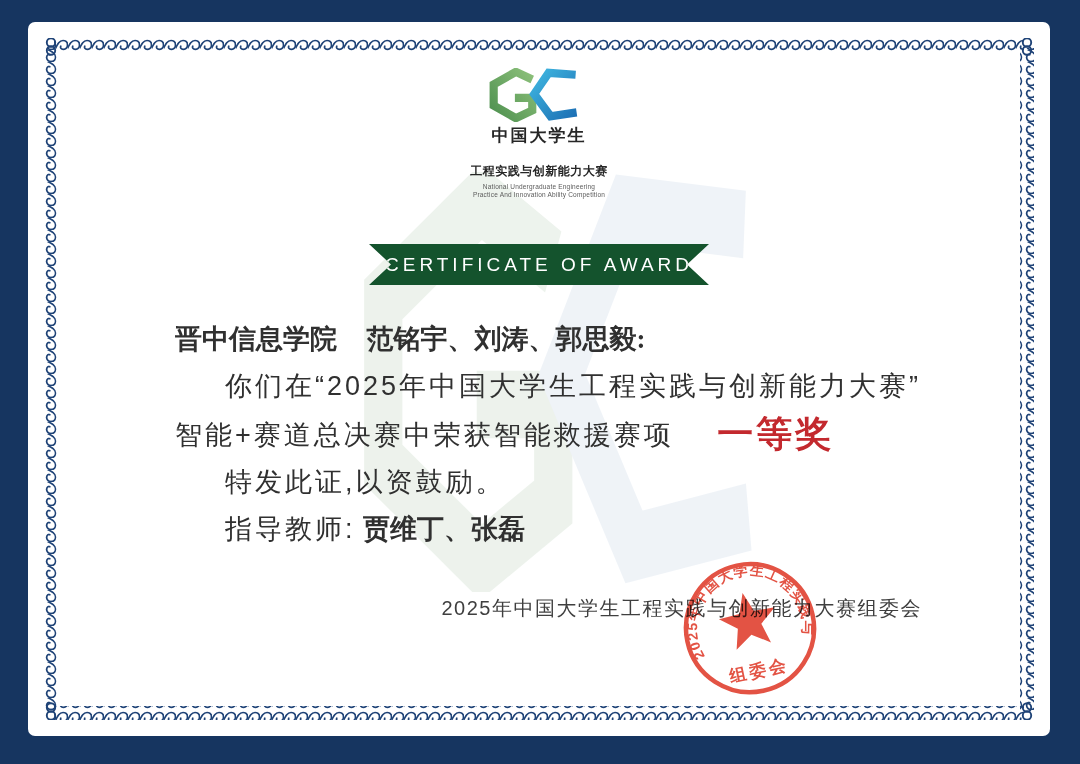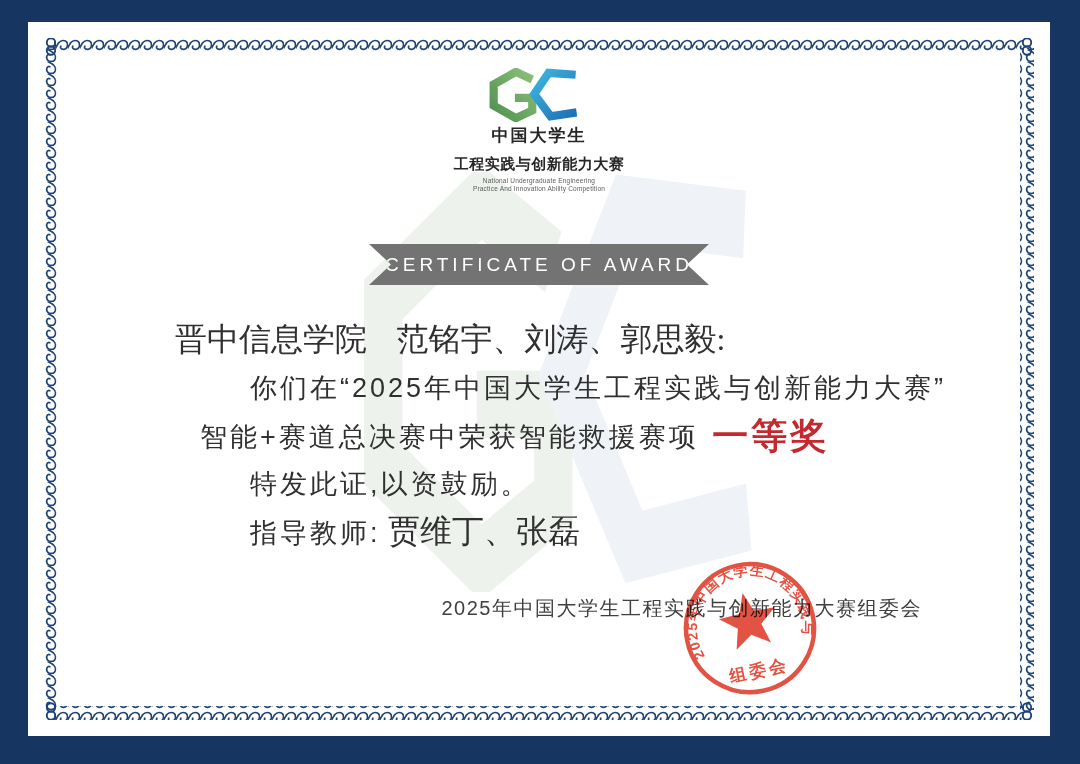--- a/index.html
+++ b/index.html
@@ -4,57 +4,57 @@
 <style>
   html,body{margin:0;padding:0;}
   body{
     width:1080px;height:764px;
     background:#163560;
     font-family:"Liberation Sans","DejaVu Sans",sans-serif;
     position:relative;overflow:hidden;
   }
   .card{
     position:absolute;left:28px;top:22px;width:1022px;height:714px;
-    background:#ffffff;border-radius:0;overflow:hidden;
+    background:#ffffff;border-radius:7px;overflow:hidden;
   }
   .rope{position:absolute;left:16px;top:16px;width:990px;height:682px;pointer-events:none;}
   
   .watermark{position:absolute;left:300px;top:150px;width:510px;height:420px;opacity:0.12;}
   
   .logo-block{position:absolute;left:0;top:46px;width:100%;text-align:center;}
   .logo-mark{display:block;margin:0 auto;}
   .logo-cn{font-size:17px;font-weight:bold;color:#262626;letter-spacing:2px;margin-top:2px;}
-  .logo-sub{font-size:15px;font-weight:bold;color:#262626;letter-spacing:0.5px;margin-top:8px;}
+  .logo-sub{font-size:12px;font-weight:bold;color:#262626;letter-spacing:0.5px;margin-top:16px;}
   .logo-en{font-size:6.5px;color:#5a5a5a;line-height:8px;margin-top:3px;letter-spacing:0.2px;}
   
   .title{
     position:absolute;left:0;top:148px;width:100%;text-align:center;
     font-family:"Liberation Serif","DejaVu Serif",serif;
     font-size:58px;font-weight:bold;color:#a32a33;
     letter-spacing:18px;padding-left:18px;box-sizing:border-box;
   }
   
   .ribbon{
     position:absolute;left:calc(50% - 170px);top:222px;width:340px;height:41px;
-    background:#737373;
+    background:#14532d;
     clip-path:polygon(0 0,100% 0,calc(100% - 22px) 50%,100% 100%,0 100%,22px 50%);
     display:flex;align-items:center;justify-content:center;
   }
   .ribbon-text{color:#ffffff;font-size:19px;letter-spacing:4px;}
   
   .body-block{
     position:absolute;left:147px;top:294px;width:800px;
     font-size:27px;color:#303030;line-height:47px;
   }
-  .serif-b{font-family:"Liberation Serif","DejaVu Serif",serif;font-weight:normal;font-size:32px;}
+  .serif-b{font-family:"Liberation Serif","DejaVu Serif",serif;font-weight:bold;font-size:27px;}
   .indent{padding-left:50px;}
-  .ls{letter-spacing:3px;margin-left:25px;}
+  .ls{letter-spacing:3px;}
   .award{
     color:#c3292e;font-weight:bold;font-size:36px;letter-spacing:3px;
-    margin-left:6px;vertical-align:-2px;
+    margin-left:36px;vertical-align:-2px;
   }
   
   .footer-block{
     position:absolute;right:128px;top:570px;text-align:right;
     font-size:20px;color:#3f3f3f;letter-spacing:1.5px;line-height:33.5px;margin-left:29px;
   }
   
   .seal{position:absolute;left:648px;top:530px;width:150px;height:152px;
     transform:rotate(-12deg);opacity:0.88;mix-blend-mode:multiply;}
 </style>

